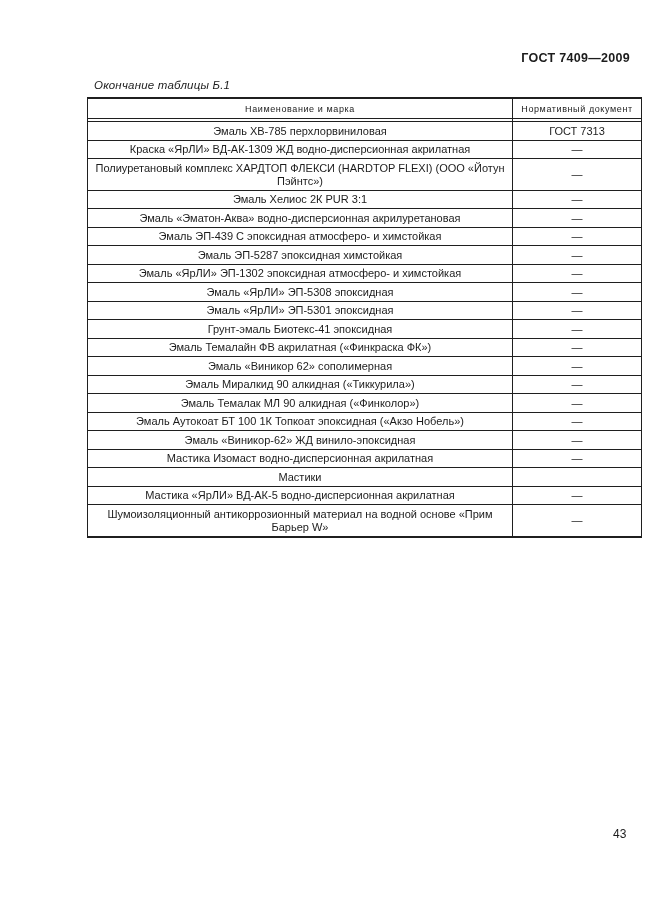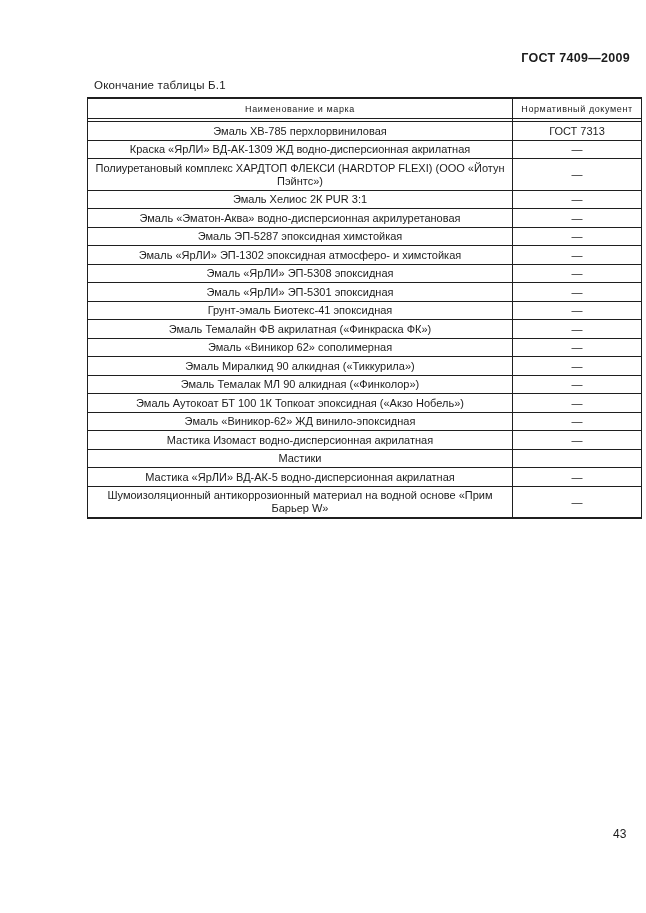--- a/index.html
+++ b/index.html
@@ -24,20 +24,21 @@
     font-size: 12.5px;
     font-weight: 700;
     letter-spacing: 0.3px;
     white-space: nowrap;
   }
   .table-caption {
     position: absolute;
     top: 79px;
     left: 54px;
     font-size: 11.5px;
+    font-style: italic;
     letter-spacing: 0.2px;
     white-space: nowrap;
   }
   table.gost-table {
     position: absolute;
     top: 97px;
     left: 47px;
     width: 554px;
     border-collapse: collapse;
     table-layout: fixed;
@@ -121,20 +122,24 @@
         </tr>
         <tr>
           <td class="name-cell">Эмаль Хелиос 2К PUR 3:1</td>
           <td class="doc-cell">—</td>
         </tr>
         <tr>
           <td class="name-cell">Эмаль «Эматон-Аква» водно-дисперсионная акрилуретановая</td>
           <td class="doc-cell">—</td>
         </tr>
         <tr>
+          <td class="name-cell">Эмаль ЭП-439 С эпоксидная атмосферо- и химстойкая</td>
+          <td class="doc-cell">—</td>
+        </tr>
+        <tr>
           <td class="name-cell">Эмаль ЭП-5287 эпоксидная химстойкая</td>
           <td class="doc-cell">—</td>
         </tr>
         <tr>
           <td class="name-cell">Эмаль «ЯрЛИ» ЭП-1302 эпоксидная атмосферо- и химстойкая</td>
           <td class="doc-cell">—</td>
         </tr>
         <tr>
           <td class="name-cell">Эмаль «ЯрЛИ» ЭП-5308 эпоксидная</td>
           <td class="doc-cell">—</td>

